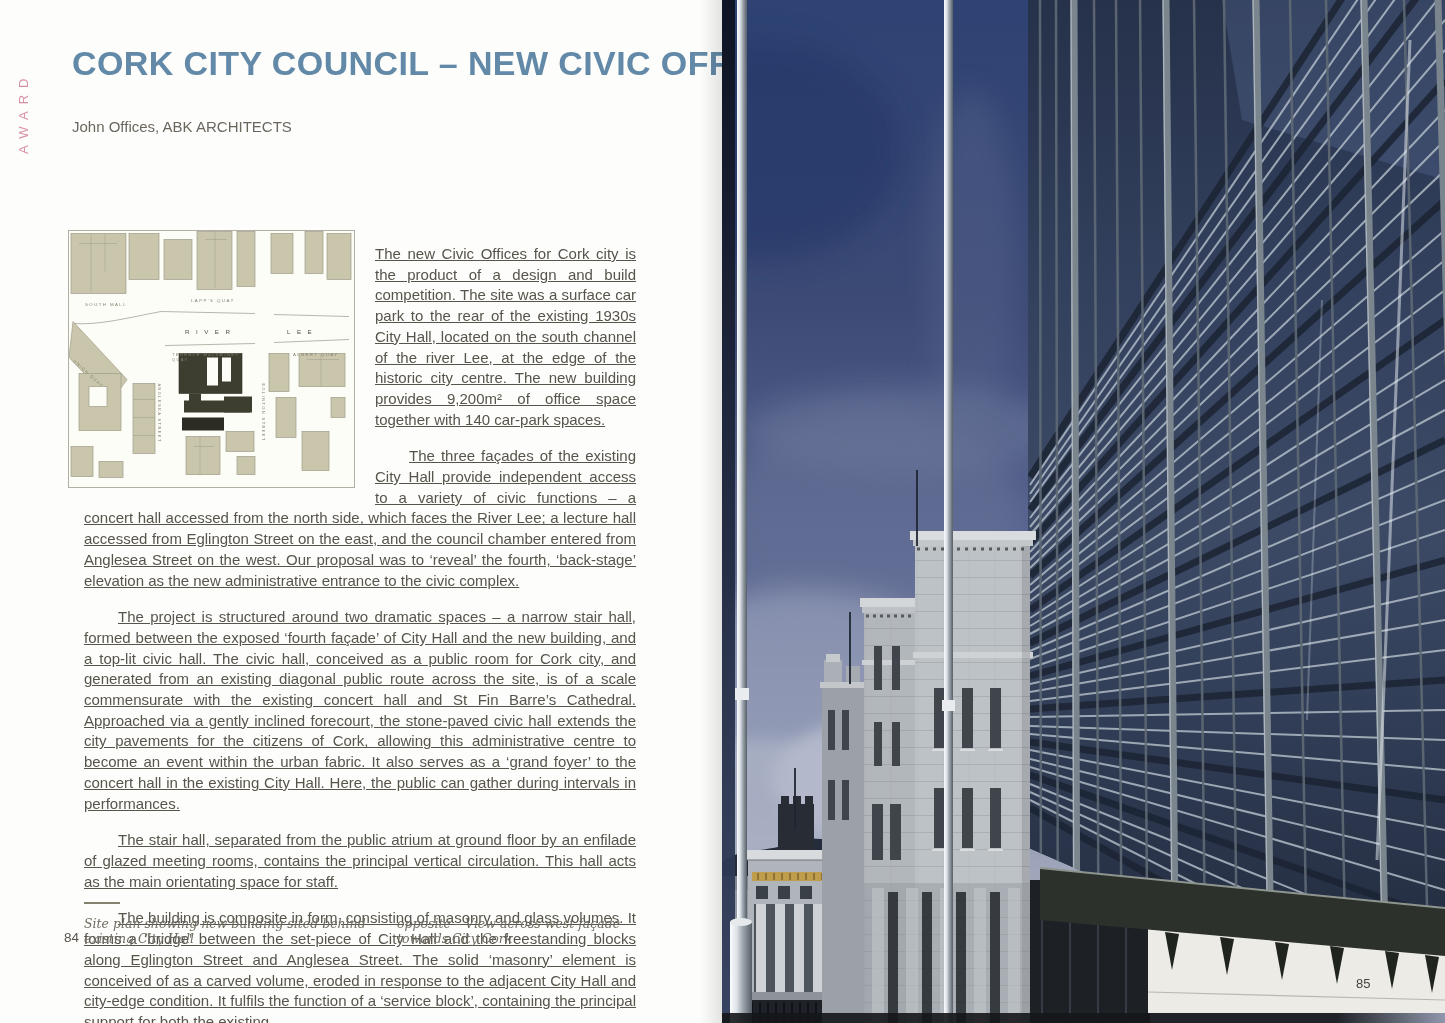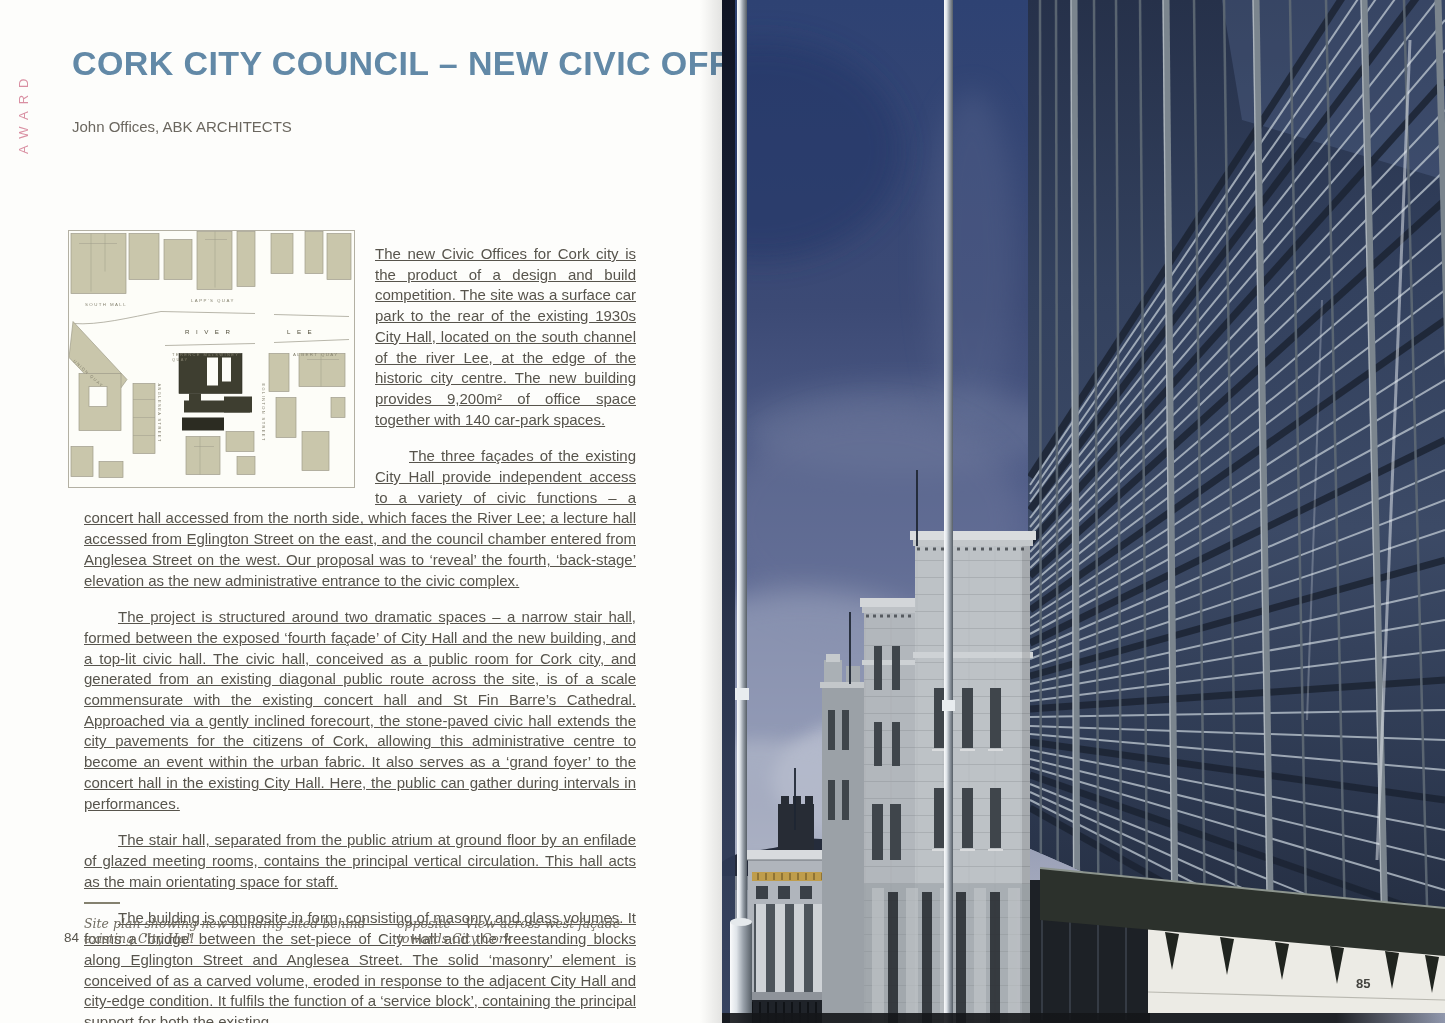--- a/index.html
+++ b/index.html
@@ -29,21 +29,21 @@
     border:1px solid #b3b0a3;background:#fdfdf8;box-sizing:border-box;
   }
   .siteplan svg{display:block;width:100%;height:100%;}
   .caption-block{position:absolute;left:84px;top:902px;width:584px;}
   .caption-rule{width:36px;height:2px;background:#84816f;margin-bottom:12px;}
   .captions{display:flex;justify-content:space-between;
     font-family:"DejaVu Serif",serif;font-style:italic;font-size:12.5px;color:#6f6b60;}
   .pagenum-left{position:absolute;left:64px;top:930px;font-size:13.5px;color:#57544c;}
   .gutter{position:absolute;left:700px;top:0;width:22px;height:1023px;
     background:linear-gradient(to right,rgba(0,0,0,0),rgba(0,0,0,.10));}
-  .page-right{position:absolute;left:722px;top:0;width:723px;height:1023px;font-weight:bold;}
+  .page-right{position:absolute;left:722px;top:0;width:723px;height:1023px;}
   .page-right svg{display:block;width:723px;height:1023px;}
   .maplabel{font-family:"Liberation Sans",sans-serif;fill:#85826f;}
 </style>
 </head>
 <body>
 
 <div class="spread">
 
   <div class="page-left">
 

